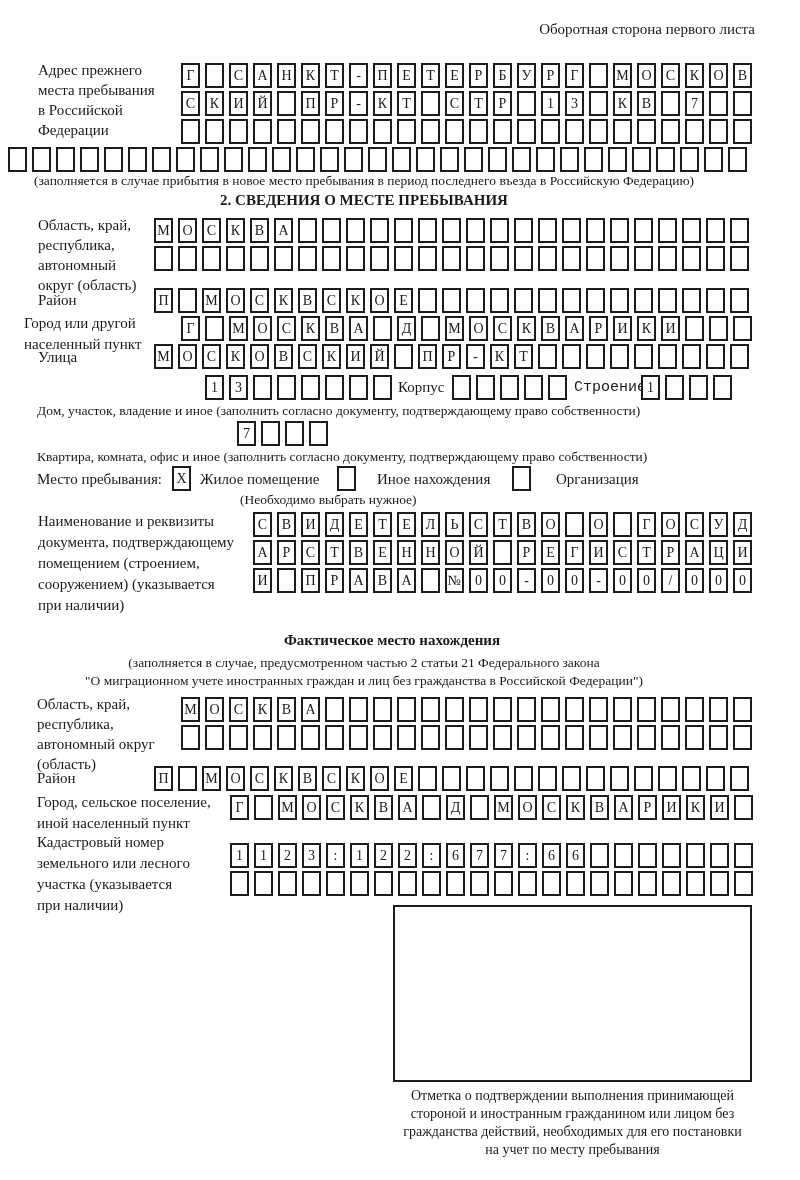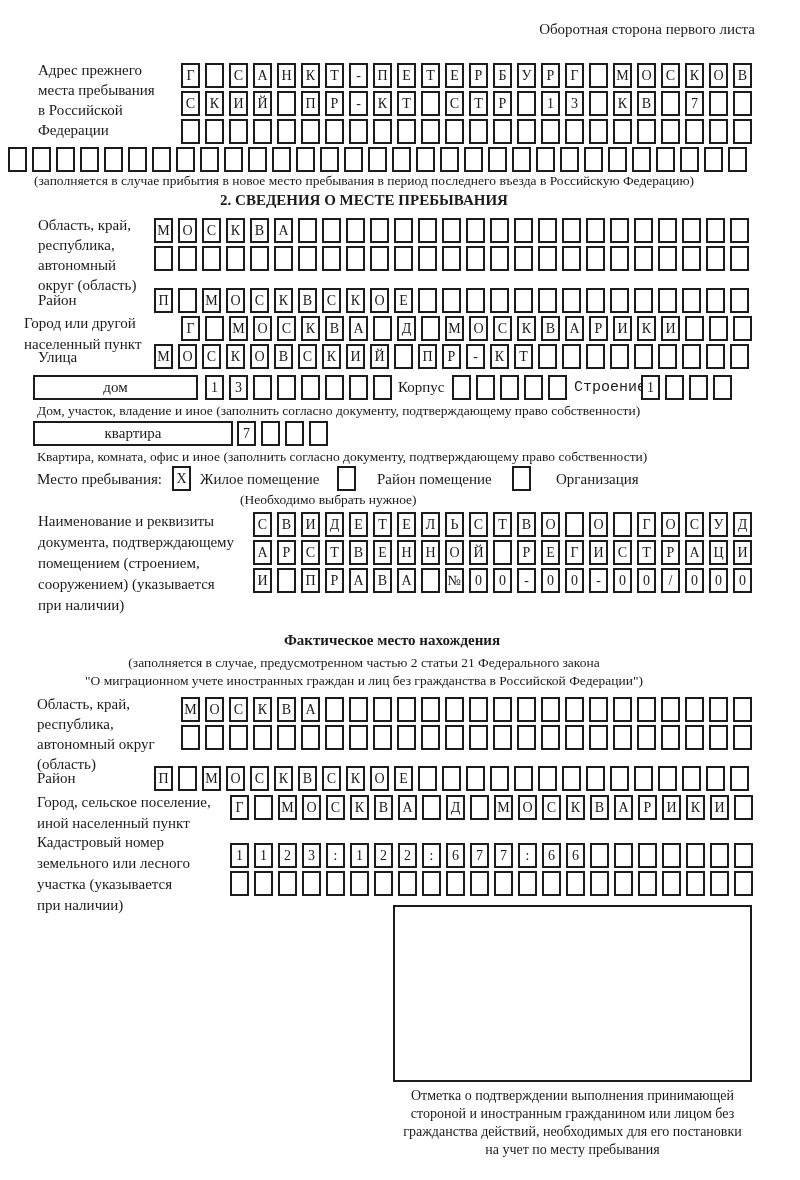--- a/index.html
+++ b/index.html
@@ -290,21 +290,20 @@
       <div class="cell"></div>
       <div class="cell"></div>
       <div class="cell"></div>
       <div class="cell"></div>
       <div class="cell"></div>
       <div class="cell"></div>
       <div class="cell"></div>
       <div class="cell"></div>
     </div>
 
-  <div class="widebox" style="left:33px;top:375px;width:161px;">дом</div>
   <div class="cellrow" style="left:205px;top:375px;">
       <div class="cell">1</div>
       <div class="cell">3</div>
       <div class="cell"></div>
       <div class="cell"></div>
       <div class="cell"></div>
       <div class="cell"></div>
       <div class="cell"></div>
       <div class="cell"></div>
     </div>
@@ -318,38 +317,37 @@
     </div>
   <div class="lbl" style="left:574px;top:377px;font-family:Liberation Mono, monospace;">Строение</div>
   <div class="cellrow" style="left:641px;top:375px;">
       <div class="cell">1</div>
       <div class="cell"></div>
       <div class="cell"></div>
       <div class="cell"></div>
     </div>
   <div class="note" style="left:37px;top:403px;">Дом, участок, владение и иное (заполнить согласно документу, подтверждающему право собственности)</div>
 
-  <div class="widebox" style="left:33px;top:421px;width:196px;">квартира</div>
   <div class="cellrow" style="left:237px;top:421px;">
       <div class="cell">7</div>
       <div class="cell"></div>
       <div class="cell"></div>
       <div class="cell"></div>
     </div>
   <div class="note" style="left:37px;top:449px;">Квартира, комната, офис и иное (заполнить согласно документу, подтверждающему право собственности)</div>
 
   <div class="lbl" style="left:37px;top:469px;text-align:center;">Место пребывания:</div>
   <div class="cellrow" style="left:172px;top:466px;">
       <div class="cell">X</div>
     </div>
   <div class="lbl" style="left:200px;top:469px;">Жилое помещение</div>
   <div class="cellrow" style="left:337px;top:466px;">
       <div class="cell"></div>
     </div>
-  <div class="lbl" style="left:377px;top:469px;">Район помещение</div>
+  <div class="lbl" style="left:377px;top:469px;">Иное нахождения</div>
   <div class="cellrow" style="left:512px;top:466px;">
       <div class="cell"></div>
     </div>
   <div class="lbl" style="left:556px;top:469px;">Организация</div>
   <div class="note" style="left:240px;top:492px;">(Необходимо выбрать нужное)</div>
 
   <div class="lbl" style="left:38px;top:511px;">
     <div>Наименование и реквизиты</div>
     <div>документа, подтверждающему</div>
     <div>помещением (строением,</div>

